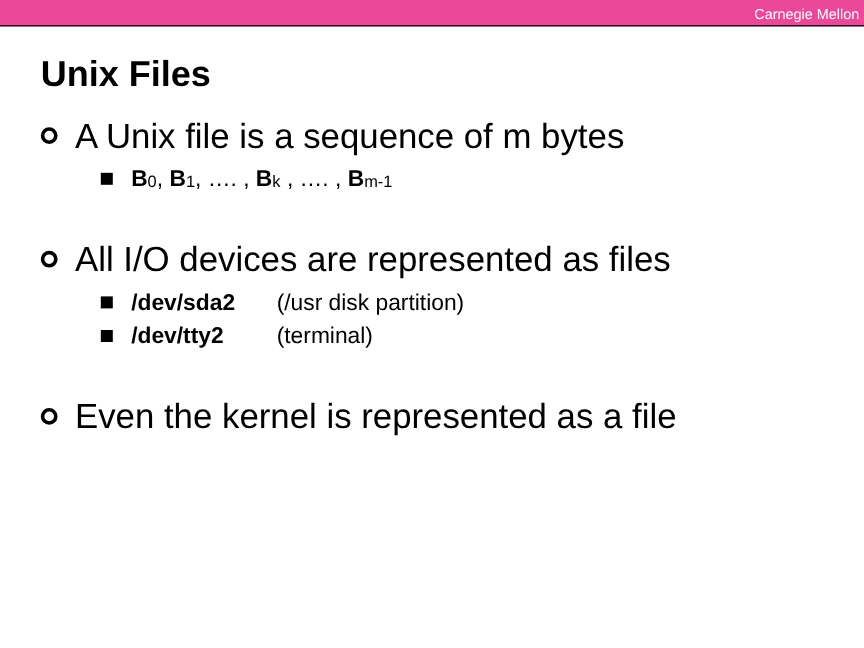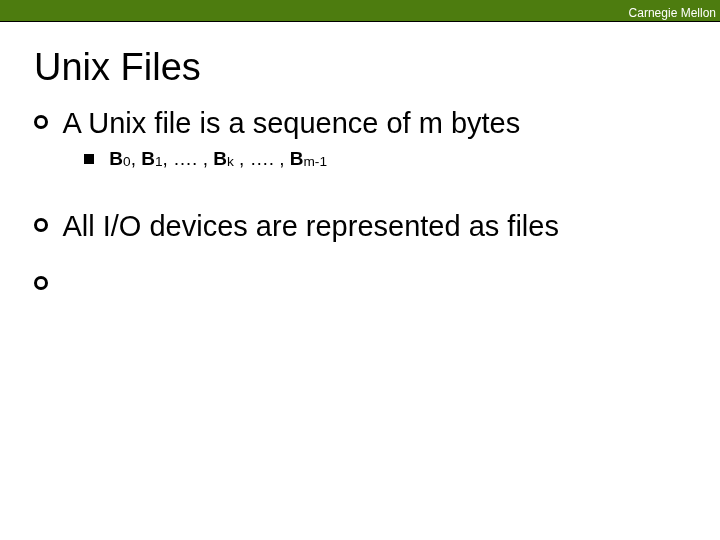--- a/index.html
+++ b/index.html
@@ -1,33 +1,33 @@
 <!DOCTYPE html>
 <html><head>
 <meta charset="utf-8">
 <style>
   * { margin: 0; padding: 0; box-sizing: border-box; }
   html, body { width: 720px; height: 540px; background: #fff; font-family: Arial, Helvetica, sans-serif; color: #000; }
   .slide { width: 720px; height: 540px; position: relative; }
   .header-bar {
     height: 22px;
-    background: #4d7c0f;
+    background: #ec4899;
     border-bottom: 1px solid #000;
     text-align: right;
     padding-right: 4px;
     padding-top: 3px;
   }
   .header-bar span {
     color: #fff;
     font-size: 12px;
     font-family: Arial, sans-serif;
   }
   .title {
-    font-size: 38px;
-    font-weight: normal;
+    font-size: 30px;
+    font-weight: bold;
     margin: 24px 0 18px 34px;
     font-family: Arial, sans-serif;
   }
   .content { margin-left: 34px; }
   .level1 { margin-top: 16px; margin-bottom: 6px; }
   .level1-bullet {
     display: inline-block;
     width: 14px; height: 14px;
     border: 3px solid #000;
     border-radius: 50%;
@@ -81,21 +81,34 @@
         </span>
       </div>
     </div>
 
     <div class="gap-block"></div>
 
     <div class="level1">
       <span class="level1-bullet"></span>
       <span class="level1-text">All I/O devices are represented as files</span>
     </div>
+    <div class="sublist">
+      <div class="level2">
+        <span class="level2-bullet"></span>
+        <b class="name-narrow">/dev/sda2</b>
+        <span class="desc-col desc-narrow">(/usr disk partition)</span>
+      </div>
+      <div class="level2">
+        <span class="level2-bullet"></span>
+        <b class="name-narrow">/dev/tty2</b>
+        <span class="desc-col desc-narrow">(terminal)</span>
+      </div>
+    </div>
 
     <div class="gap-block"></div>
 
     <div class="level1">
       <span class="level1-bullet"></span>
+      <span class="level1-text">Even the kernel is represented as a file</span>
     </div>
 
   </div>
 </div>
 
 </body></html>

